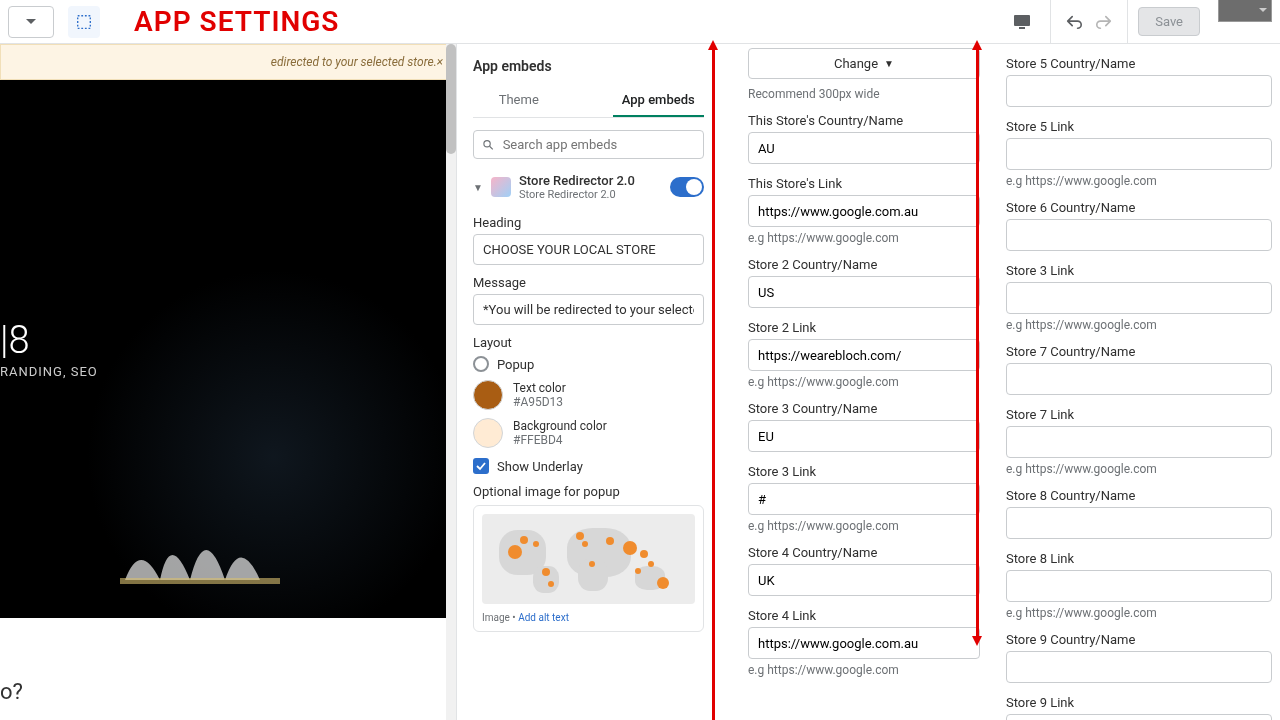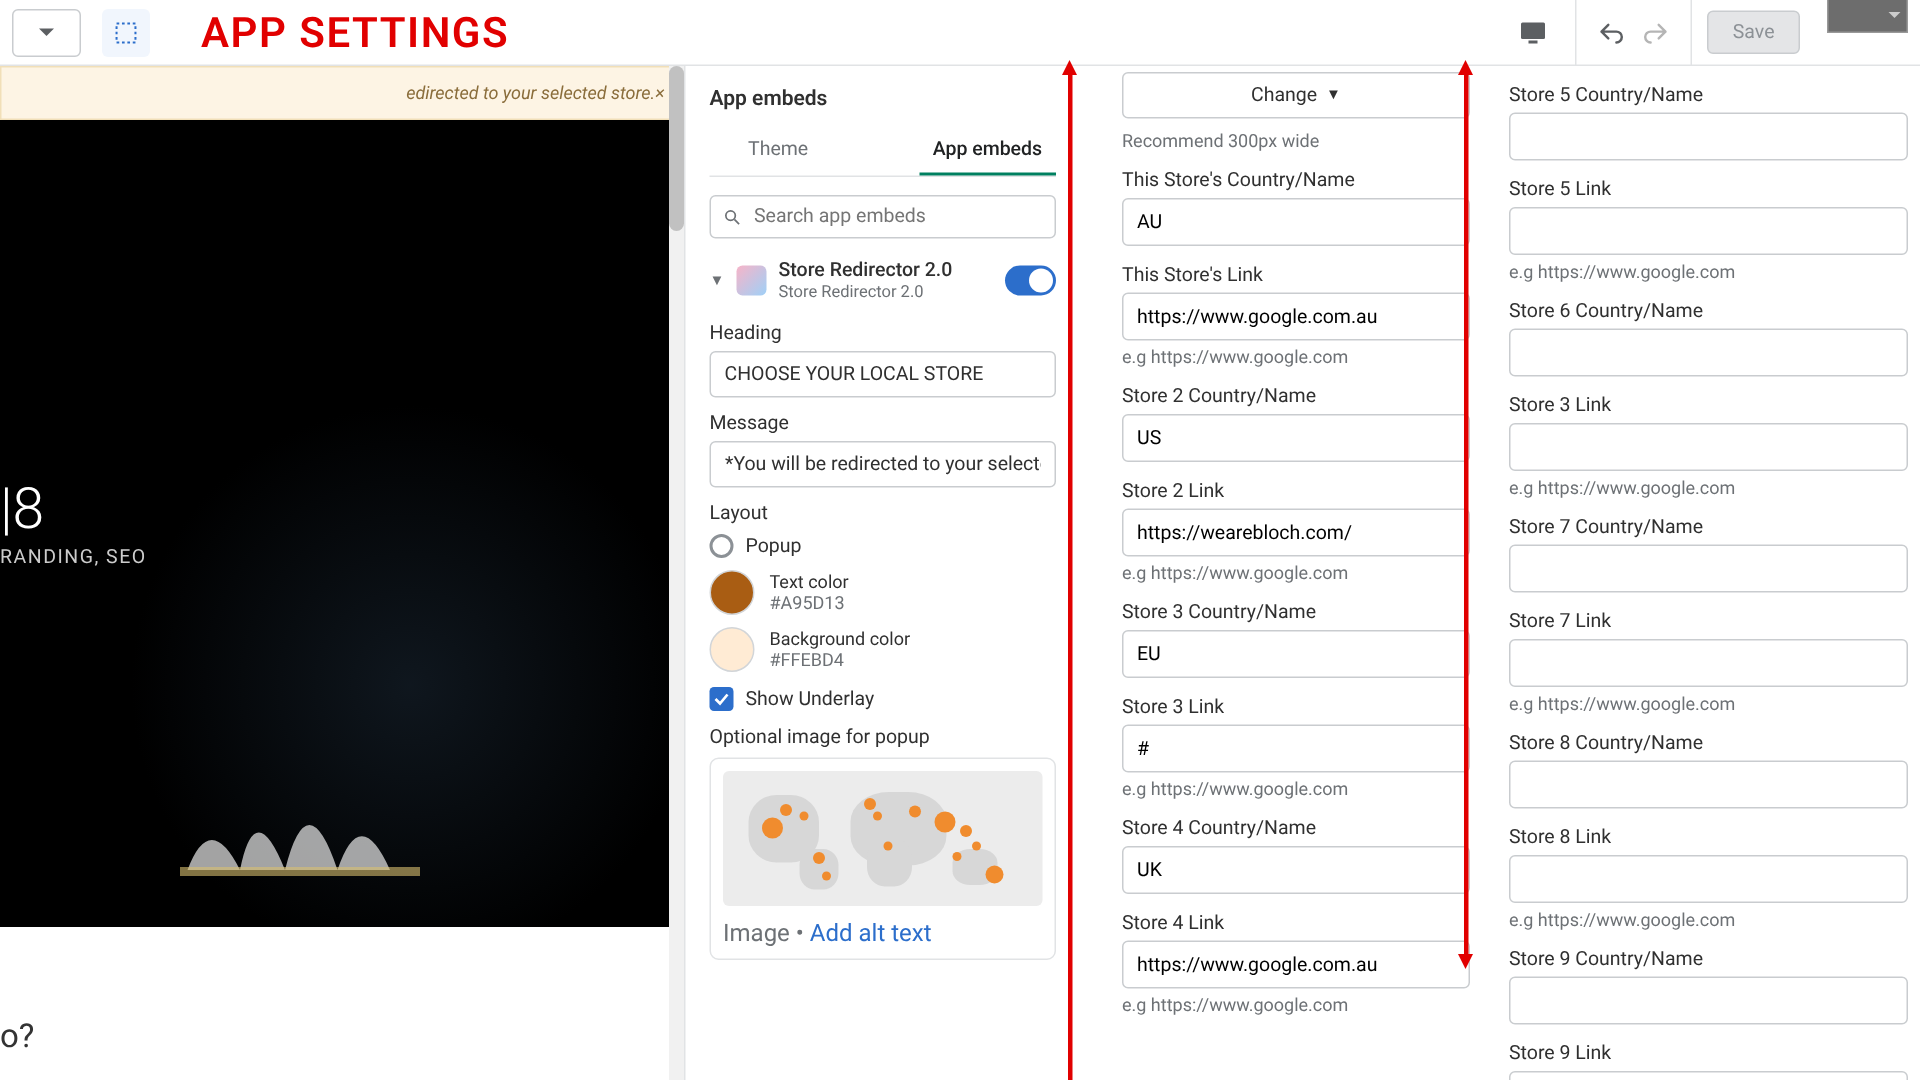--- a/index.html
+++ b/index.html
@@ -67,21 +67,21 @@
 .swatch { width:30px; height:30px; border-radius:50%; border:1px solid #d2d5d8; }
 .colormeta .cl1 { font-size:12px; }
 .colormeta .cl2 { font-size:12px; color:#6d7175; }
 .chkrow { display:flex; align-items:center; gap:8px; margin:10px 0; }
 .chkbox { width:16px; height:16px; background:#2c6ecb; border-radius:3px; display:flex; align-items:center; justify-content:center; }
 .chkbox svg { width:10px; height:10px; }
 .imgcard { border:1px solid #e1e3e5; border-radius:6px; padding:8px; margin-top:6px; }
 .worldmap { width:100%; height:90px; background:#ececec; border-radius:4px; position:relative; overflow:hidden; }
 .worldmap .land { position:absolute; background:#d7d7d7; border-radius:40%; }
 .worldmap .dot { position:absolute; background:#f08c2e; border-radius:50%; }
-.imgmeta { font-size:16px; color:#6d7175; margin-top:8px; }
+.imgmeta { font-size:10px; color:#6d7175; margin-top:8px; }
 .imgmeta a { color:#2c6ecb; text-decoration:none; }
 
 
 .stores-col { width: 264px; padding: 0 16px 0 28px; font-size: 13px; color:#303030; position:relative; }
 .stores-col .lbl { font-size: 13px; margin: 12px 0 4px 0; color:#303030; }
 .stores-col .hint { font-size: 12px; color:#6d7175; margin-top:4px; }
 .stores-col .inp { width: 100%; border:1px solid #c9cccf; border-radius:4px; padding:6px 9px; font-size:13px; min-height:32px; }
 .change-btn { width:100%; border:1px solid #c9cccf; border-radius:4px; padding:7px 0; text-align:center; font-size:13px; display:flex; align-items:center; justify-content:center; gap:6px; margin-top:4px;}
 .recommend { font-size:12px; color:#6d7175; margin-top:8px; }
 .arrow { position:absolute; width:3px; background:#e10000; left:-8px; }

